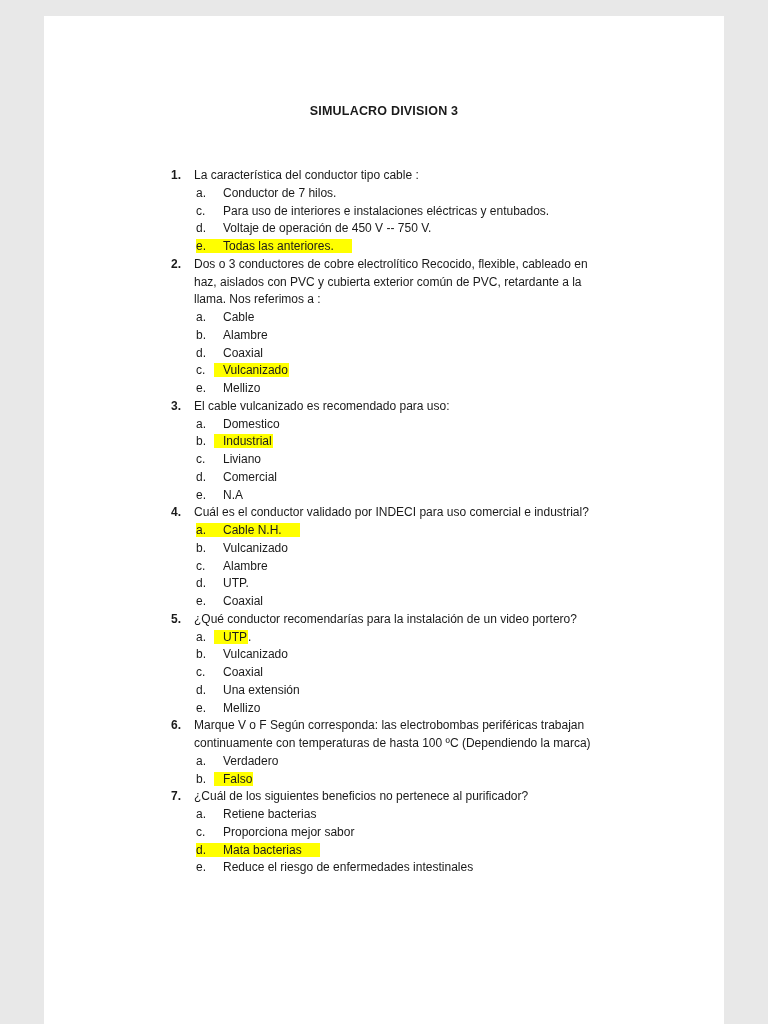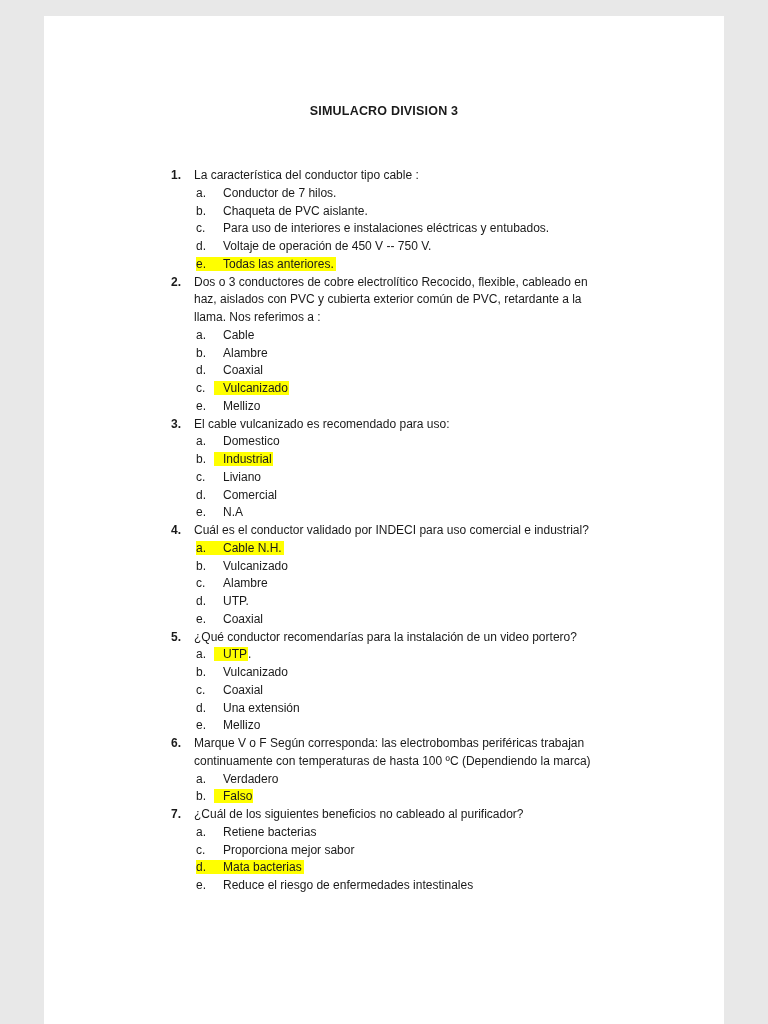--- a/index.html
+++ b/index.html
@@ -16,36 +16,35 @@
   .content{
     margin-top:49px;padding-left:127px;padding-right:118px;
     font-size:12px;line-height:17.75px;
   }
   .question{display:flex;align-items:flex-start;}
   .q-num{flex:0 0 23px;font-weight:700;}
   .q-body{flex:1;min-width:0;}
   .q-stem{font-weight:400;}
   .option{margin-left:2px;white-space:nowrap;}
   .letter{display:inline-block;width:27px;}
-  .opt-inner.hl-full{background:var(--hl,#ffff00);padding-right:2px;}
+  .opt-inner.hl-full{background:var(--hl,#ffff00);padding-right:18px;}
   .text.hl-text{background:var(--hl,#ffff00);margin-left:-9px;padding-left:9px;padding-right:1px;}
 </style>
 </head>
 <body>
 
 <div class="page">
   <div class="doc-title">SIMULACRO DIVISION 3</div>
   <div class="content">
     <div>
         <div class="question">
           <span class="q-num">1.</span>
           <div class="q-body">
             <div class="q-stem">La característica del conductor tipo cable :</div>
             <div class="option"><span class="opt-inner"><span class="letter">a.</span><span class="text">Conductor de 7 hilos.</span></span></div>
-            <div class="option"><span class="opt-inner"><span class="letter">b.</span><span class="text">Chaqueta de PVC aislante.</span></span></div>
             <div class="option"><span class="opt-inner"><span class="letter">c.</span><span class="text">Para uso de interiores e instalaciones eléctricas y entubados.</span></span></div>
             <div class="option"><span class="opt-inner"><span class="letter">d.</span><span class="text">Voltaje de operación de 450 V -- 750 V.</span></span></div>
             <div class="option"><span class="opt-inner hl-full"><span class="letter">e.</span><span class="text">Todas las anteriores.</span></span></div>
           </div>
         </div>
         <div class="question">
           <span class="q-num">2.</span>
           <div class="q-body">
             <div class="q-stem">Dos o 3 conductores de cobre electrolítico Recocido, flexible, cableado en haz, aislados con PVC y cubierta exterior común de PVC, retardante a la llama. Nos referimos a :</div>
             <div class="option"><span class="opt-inner"><span class="letter">a.</span><span class="text">Cable</span></span></div>
@@ -92,21 +91,21 @@
           <span class="q-num">6.</span>
           <div class="q-body">
             <div class="q-stem">Marque V o F Según corresponda: las electrobombas periféricas trabajan continuamente con temperaturas de hasta 100 ºC (Dependiendo la marca)</div>
             <div class="option"><span class="opt-inner"><span class="letter">a.</span><span class="text">Verdadero</span></span></div>
             <div class="option"><span class="opt-inner"><span class="letter">b.</span><span class="text hl-text">Falso</span></span></div>
           </div>
         </div>
         <div class="question">
           <span class="q-num">7.</span>
           <div class="q-body">
-            <div class="q-stem">¿Cuál de los siguientes beneficios no cableado al purificador?</div>
+            <div class="q-stem">¿Cuál de los siguientes beneficios no pertenece al purificador?</div>
             <div class="option"><span class="opt-inner"><span class="letter">a.</span><span class="text">Retiene bacterias</span></span></div>
             <div class="option"><span class="opt-inner"><span class="letter">c.</span><span class="text">Proporciona mejor sabor</span></span></div>
             <div class="option"><span class="opt-inner hl-full"><span class="letter">d.</span><span class="text">Mata bacterias</span></span></div>
             <div class="option"><span class="opt-inner"><span class="letter">e.</span><span class="text">Reduce el riesgo de enfermedades intestinales</span></span></div>
           </div>
         </div>
       </div>
   </div>
 </div>
 

